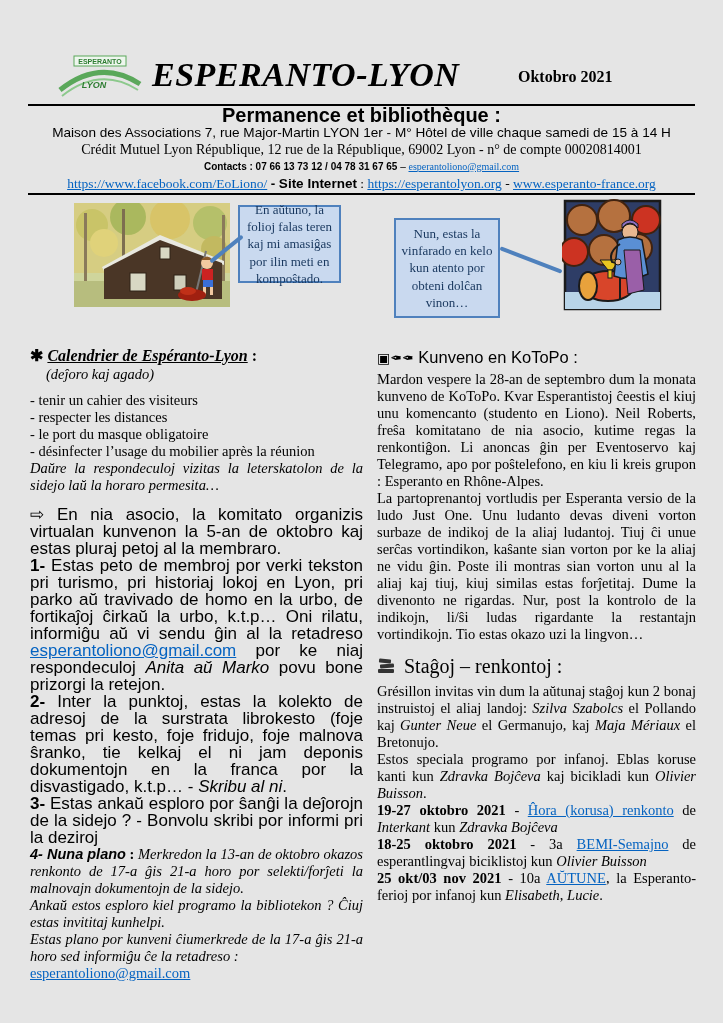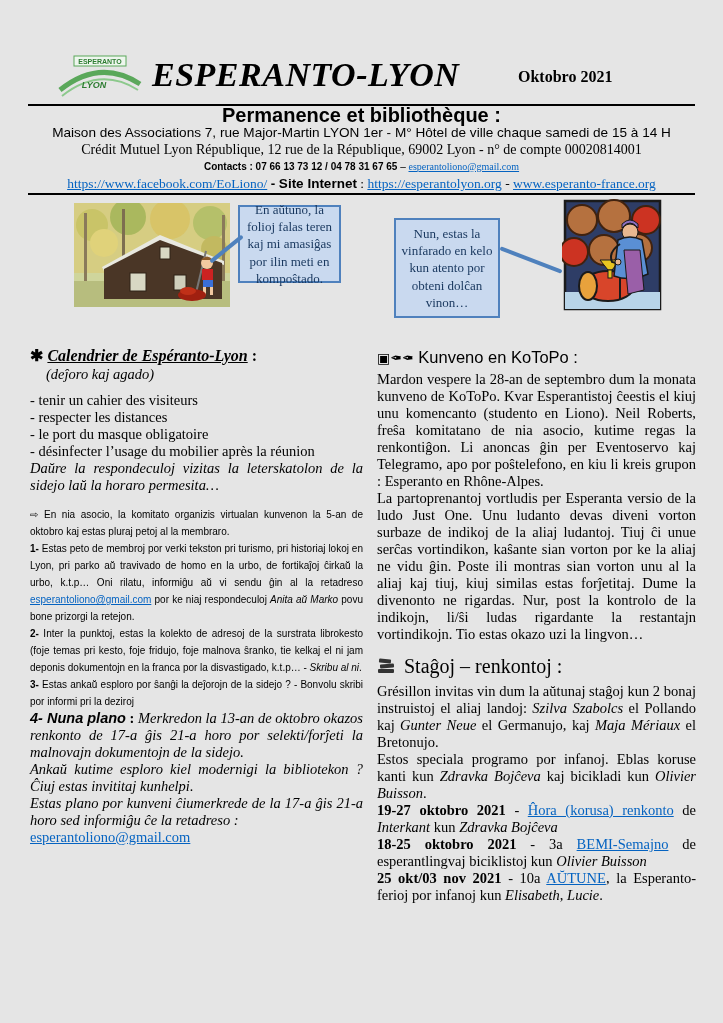--- a/index.html
+++ b/index.html
@@ -50,21 +50,21 @@
   #bubble2 { left:394px; top:218px; width:106px; height:100px; }
   .pointer { position:absolute; height:4px; background:#4f81bd; border-radius:2px; }
   #pointer1 { left:206px; top:247px; width:41px; transform:rotate(-39deg); }
   #pointer2 { left:498px; top:258px; width:66px; transform:rotate(21deg); }
   
   #body { position:absolute; left:30px; top:322px; width:666px; display:flex; gap:14px;margin-top:24px; }
   #col-left  { width:333px; }
   #col-right { width:319px; }
   #col-left p, #col-right p { text-align:justify; line-height:17px; }
   .p-serif { font-family:"Liberation Serif",serif; font-size:14.5px; }
-  .p-sans  { font-family:"Liberation Sans",sans-serif; font-size:10px; }
+  .p-sans  { font-family:"Liberation Sans",sans-serif; font-size:17px; }
   .p-ital  { font-style:italic; }
   .l-heading { font-size:16px; line-height:19px; font-family:"Liberation Serif",serif; }
   .l-subtitle { font-style:italic; font-size:14.5px; padding-left:16px; line-height:18px; margin-bottom:9px; }
   .l-list div { font-size:14.5px; line-height:17px; } .gap12 { height:12px; }
   .r-h1 { font-family:"Liberation Sans",sans-serif; font-size:16.5px; line-height:22px; margin-bottom:2px; }
   .r-h1 .glyphs { font-family:"DejaVu Sans",sans-serif; font-size:14px; }
   .r-h2 { font-size:20px; font-weight:normal; line-height:26px; margin:10px 0 4px 0; display:flex; align-items:center; gap:8px; }
   .email-line { font-size:14.5px; line-height:17px; }
 </style>
 </head>
@@ -164,21 +164,21 @@
         <div>- le port du masque obligatoire</div>
         <div>- désinfecter l’usage du mobilier après la réunion</div>
       </div>
       <p class="p-serif p-ital">Daŭre la respondeculoj vizitas la leterskatolon de la sidejo laŭ la horaro permesita…</p>
       <div class="gap12"></div>
       <p class="p-sans">⇨  En nia asocio, la komitato organizis virtualan kunvenon la 5-an de oktobro kaj estas pluraj petoj al la membraro.</p>
       <p class="p-sans"><span class="b">1-</span><span> Estas peto de membroj por verki tekston pri turismo, pri historiaj lokoj en Lyon, pri parko aŭ travivado de homo en la urbo, de fortikaĵoj ĉirkaŭ la urbo, k.t.p… Oni rilatu, informiĝu aŭ vi sendu ĝin al la retadreso </span><a class="link" href="#">esperantoliono@gmail.com</a><span> por ke niaj respondeculoj </span><span class="i">Anita aŭ Marko</span><span> povu bone prizorgi la retejon.</span></p>
       <p class="p-sans"><span class="b">2-</span><span> Inter la punktoj, estas la kolekto de adresoj de la surstrata librokesto (foje temas pri kesto, foje fridujo, foje malnova ŝranko, tie kelkaj el ni jam deponis dokumentojn en la franca por la disvastigado, k.t.p…  - </span><span class="i">Skribu al ni</span><span>.</span></p>
       <p class="p-sans"><span class="b">3-</span><span> Estas ankaŭ esploro por ŝanĝi la deĵorojn de la sidejo ?  - Bonvolu skribi por informi pri la deziroj</span></p>
       <p class="p-serif"><span class="bi sans">4- Nuna plano</span><span class="b"> : </span><span class="i">Merkredon la 13-an de oktobro okazos renkonto de 17-a ĝis 21-a horo por selekti/forĵeti la malnovajn dokumentojn de la sidejo.</span></p>
-      <p class="p-serif p-ital">Ankaŭ kutime esploro kiel modernigi la bibliotekon ? Ĉiuj estas invititaj kunhelpi.</p>
+      <p class="p-serif p-ital">Ankaŭ estos esploro kiel programo la bibliotekon ? Ĉiuj estas invititaj kunhelpi.</p>
       <p class="p-serif p-ital">Estas plano por kunveni ĉiumerkrede de la 17-a ĝis 21-a horo sed informiĝu ĉe la retadreso :</p>
       <div class="email-line"><a class="link" href="#">esperantoliono@gmail.com</a></div>
     </div>
 
     <div id="col-right">
       <div class="r-h1">
         <span class="glyphs">▣</span><span class="glyphs flip">✒✒</span><span> Kunveno en KoToPo :</span>
       </div>
       <p class="p-serif">Mardon vespere la 28-an de septembro dum la monata kunveno de KoToPo. Kvar Esperantistoj ĉeestis el kiuj unu komencanto (studento en Liono). Neil Roberts, freŝa komitatano de nia asocio, kutime regas la renkontiĝon. Li anoncas ĝin per Eventoservo kaj Telegramo, apo por poŝtelefono, en kiu li kreis grupon : Esperanto en Rhône-Alpes.</p>
       <p class="p-serif">La partoprenantoj vortludis per Esperanta versio de la ludo Just One. Unu ludanto devas diveni vorton surbaze de indikoj de la aliaj ludantoj. Tiuj ĉi unue serĉas vortindikon, kaŝante sian vorton por ke la aliaj ne vidu ĝin. Poste ili montras sian vorton unu al la aliaj kaj tiuj, kiuj similas estas forĵetitaj. Dume la divenonto ne rigardas. Nur, post la kontrolo de la indikojn, li/ŝi ludas rigardante la restantajn vortindikojn. Tio estas okazo uzi la lingvon…</p>

